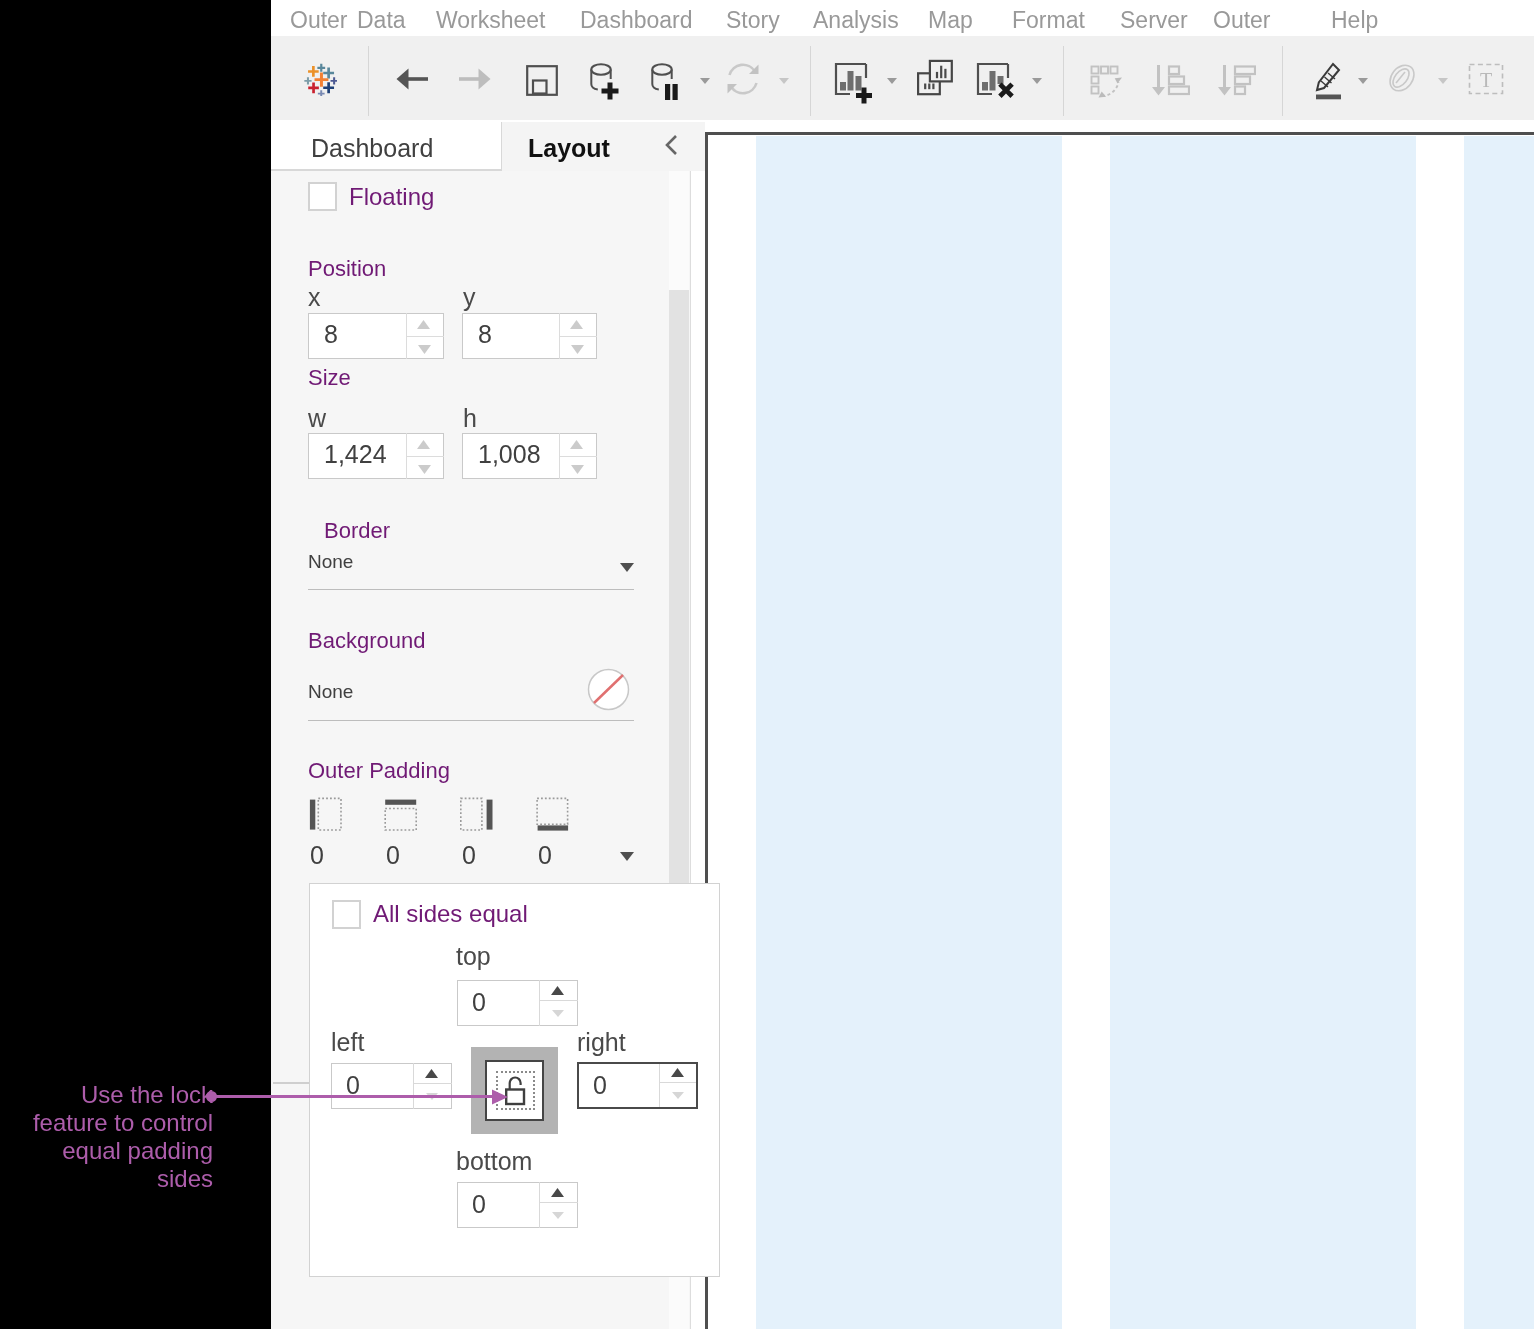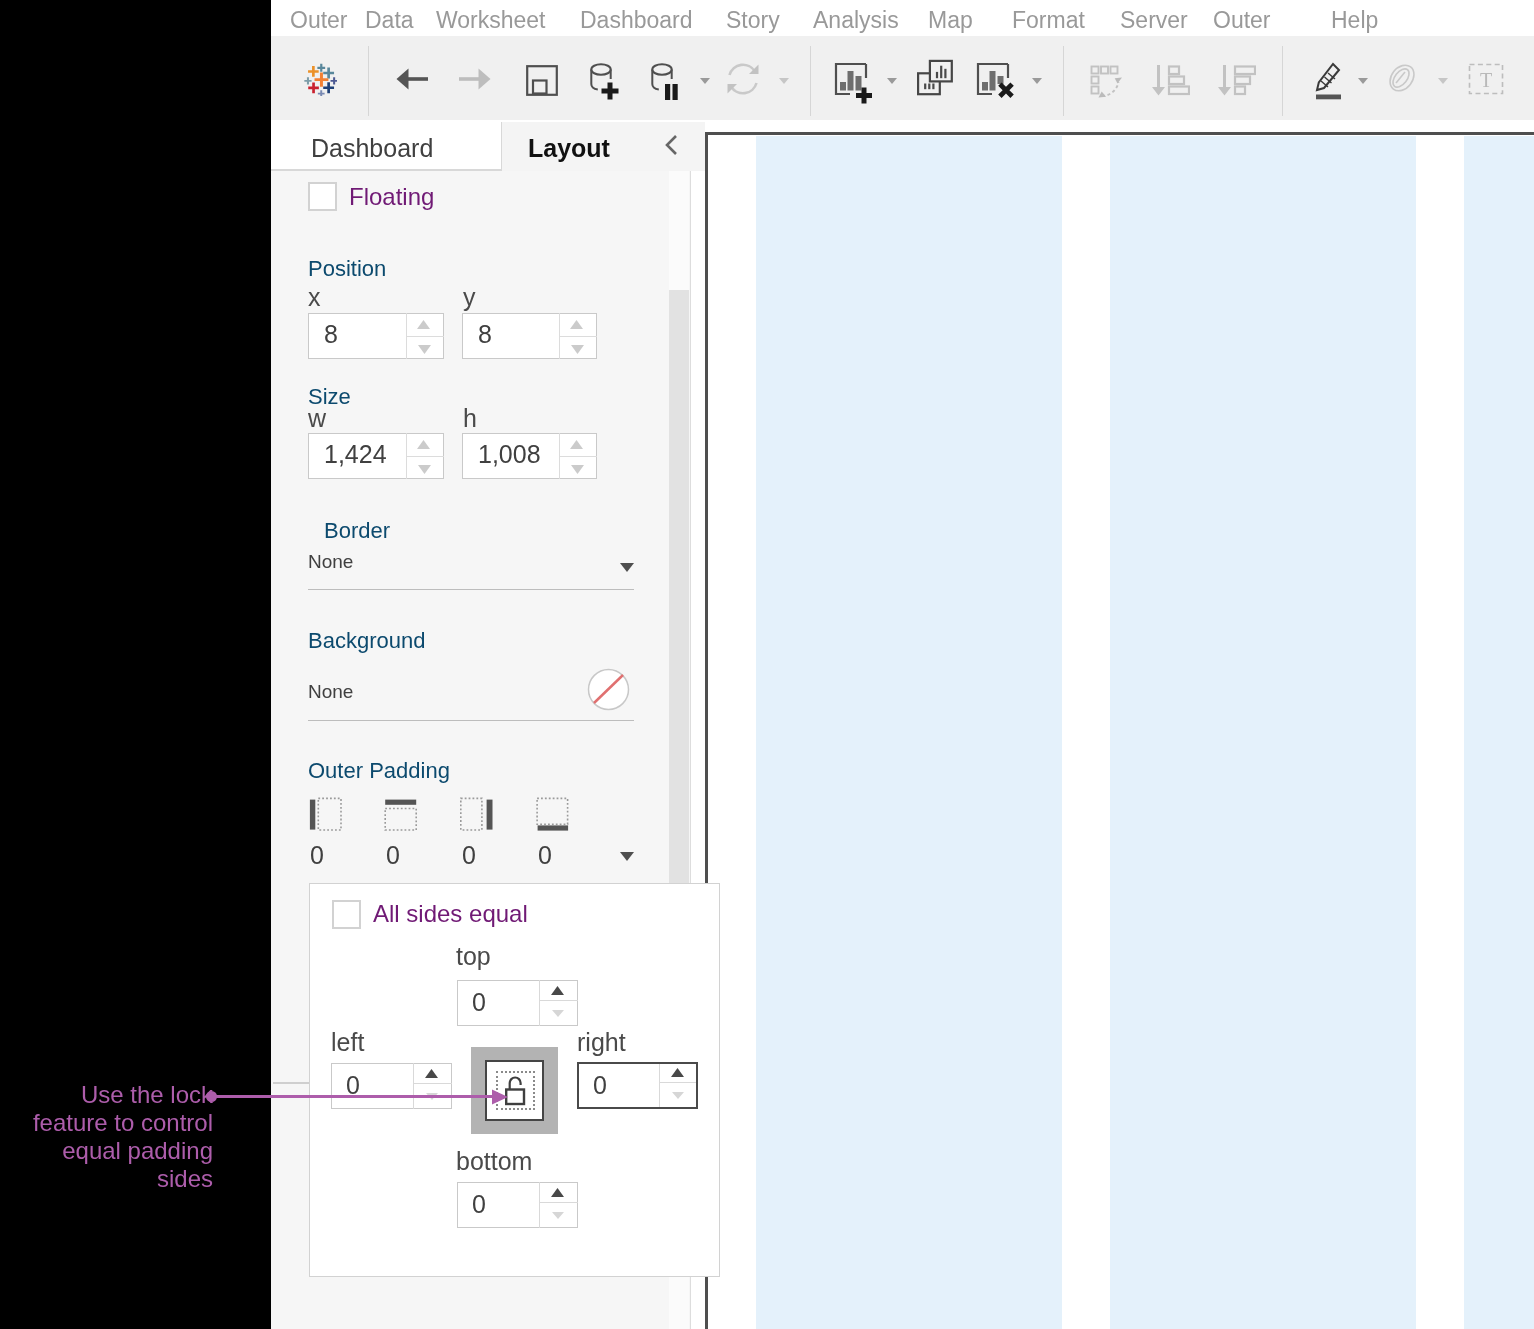--- a/index.html
+++ b/index.html
@@ -13,21 +13,21 @@
   
   #toolbar { left:271px; top:36px; width:1263px; height:84px; background:#f0f0f0; }
   .tsep { top:46px; width:1px; height:70px; background:#d6d6d6; }
   
   #tabrow { left:271px; top:122px; width:434px; height:49px; background:#f4f4f4; }
   #dashtab { left:271px; top:122px; width:231px; height:49px; background:#fff;
      border-right:1px solid #d8d8d8; border-bottom:2px solid #d8d8d8; }
   .tabtxt { font-size:25px; color:#404040; }
   
   #panel { left:271px; top:171px; width:419px; height:1158px; background:#f6f6f6; }
-  .seclabel { font-size:22px; color:#0c4a6e; }
+  .seclabel { font-size:22px; color:#701a75; }
   .sublabel { font-size:25px; color:#4a4a4a; }
   .spin { background:#fff; border:1px solid #c9c9c9; }
   .spinval { font-size:25px; color:#404040; }
   .checkbox { background:#fff; border:2px solid #d2d2d2; }
   .none { font-size:19px; color:#404040; }
   .uline { height:1px; background:#bdbdbd; }
   
   #cv-top { left:705px; top:132px; width:829px; height:3px; background:#4f4f4f; }
   #cv-left { left:705px; top:135px; width:3px; height:1194px; background:#4f4f4f; }
   .bluecol { top:136px; height:1193px; background:#e4f1fb; }
@@ -38,21 +38,21 @@
   
   .purple { color:#ad5dab; }
 </style>
 </head>
 <body>
 <div id="page">
 
   <div class="abs" style="left:271px;top:0;width:1263px;height:1329px;background:#fff;"></div>
 
   <span class="abs menu" style="left:290px;">Outer</span>
-  <span class="abs menu" style="left:357px;margin-left:8px;">Data</span>
+  <span class="abs menu" style="left:357px;">Data</span>
   <span class="abs menu" style="left:436px;">Worksheet</span>
   <span class="abs menu" style="left:580px;">Dashboard</span>
   <span class="abs menu" style="left:726px;">Story</span>
   <span class="abs menu" style="left:813px;">Analysis</span>
   <span class="abs menu" style="left:928px;">Map</span>
   <span class="abs menu" style="left:1012px;">Format</span>
   <span class="abs menu" style="left:1120px;">Server</span>
   <span class="abs menu" style="left:1213px;">Outer</span>
   <span class="abs menu" style="left:1331px;">Help</span>
 
@@ -248,21 +248,21 @@
   <span class="abs spinval" style="left:478px;top:320px;">8</span>
   <div class="abs" style="left:559px;top:313px;width:1px;height:46px;background:#dcdcdc;"></div>
   <div class="abs" style="left:559px;top:336px;width:38px;height:1px;background:#dcdcdc;"></div>
   <svg class="abs" style="left:570px;top:320px;" width="13" height="9" viewBox="0 0 13 9">
       <path d="M6.5 0 L13 9 H0 Z" fill="#cbcbcb"></path>
     </svg>
   <svg class="abs" style="left:571px;top:345px;" width="13" height="9" viewBox="0 0 13 9">
       <path d="M0 0 H13 L6.5 9 Z" fill="#cbcbcb"></path>
     </svg>
 
-  <span class="abs seclabel" style="left:308px;top:384px;">Size</span>
+  <span class="abs seclabel" style="left:308px;top:365px;">Size</span>
   <span class="abs sublabel" style="left:308px;top:404px;">w</span>
   <span class="abs sublabel" style="left:463px;top:404px;">h</span>
   <div class="abs spin" style="left:308px;top:433px;width:136px;height:46px;"></div>
   <span class="abs spinval" style="left:324px;top:440px;">1,424</span>
   <div class="abs" style="left:406px;top:433px;width:1px;height:46px;background:#dcdcdc;"></div>
   <div class="abs" style="left:406px;top:456px;width:38px;height:1px;background:#dcdcdc;"></div>
   <svg class="abs" style="left:417px;top:440px;" width="13" height="9" viewBox="0 0 13 9">
       <path d="M6.5 0 L13 9 H0 Z" fill="#cbcbcb"></path>
     </svg>
   <svg class="abs" style="left:418px;top:465px;" width="13" height="9" viewBox="0 0 13 9">

